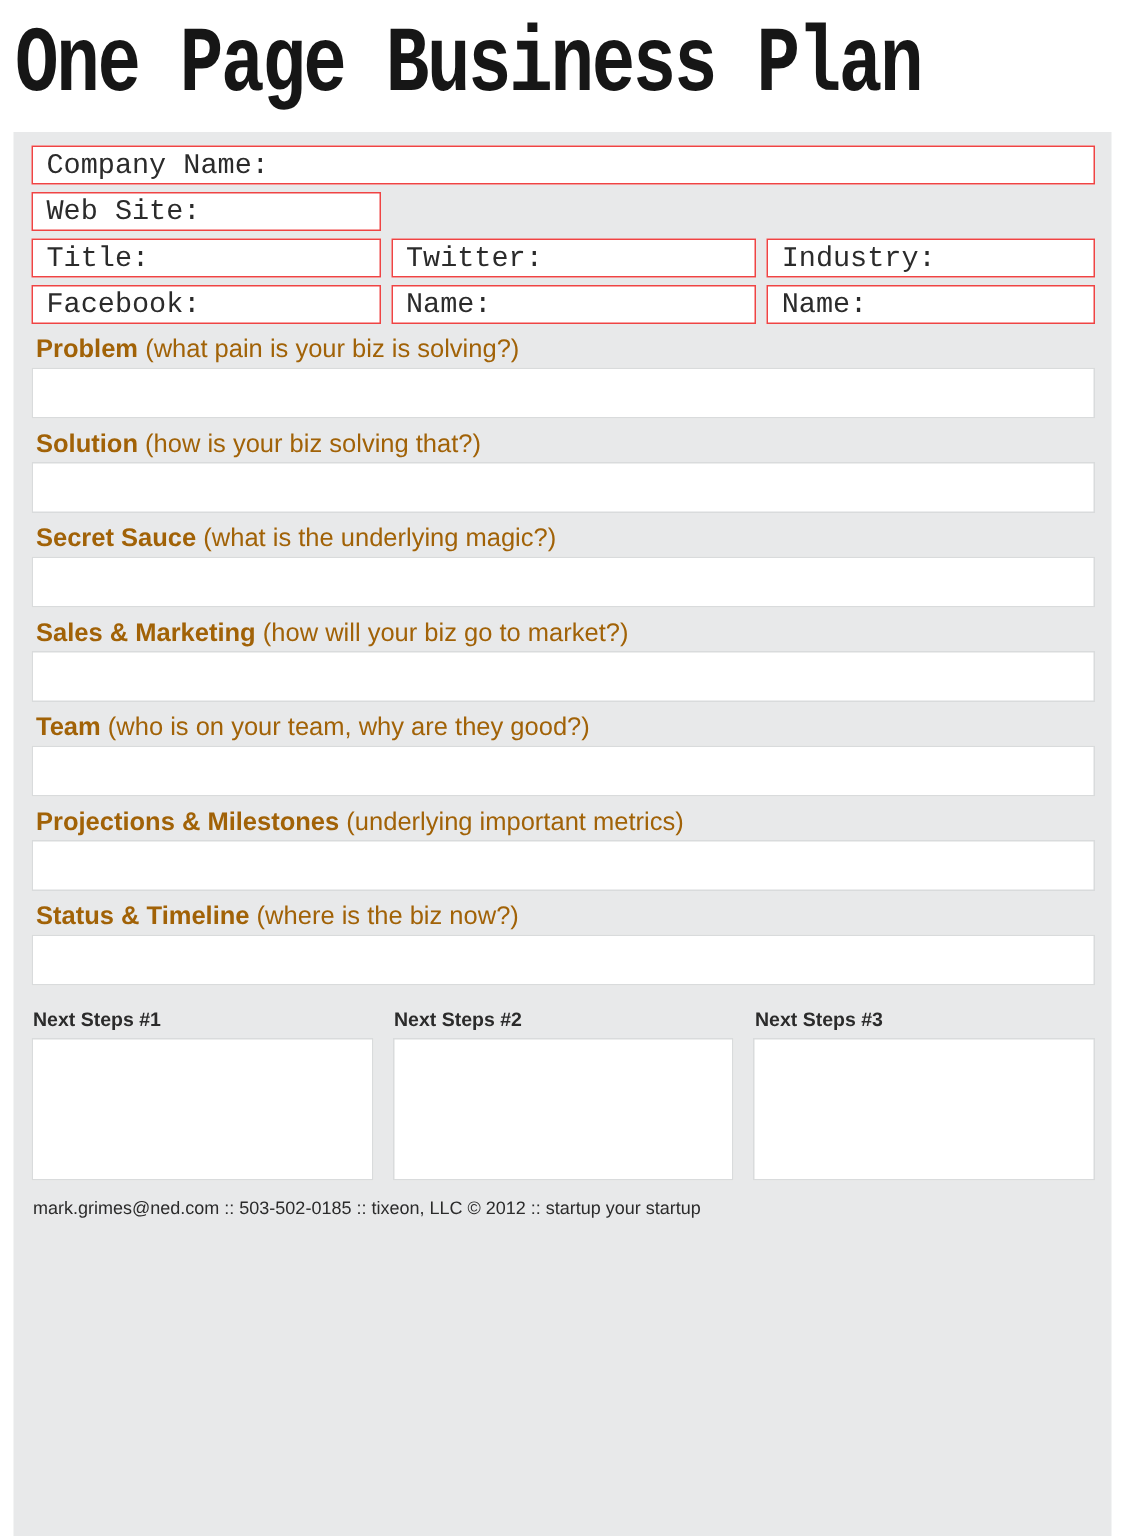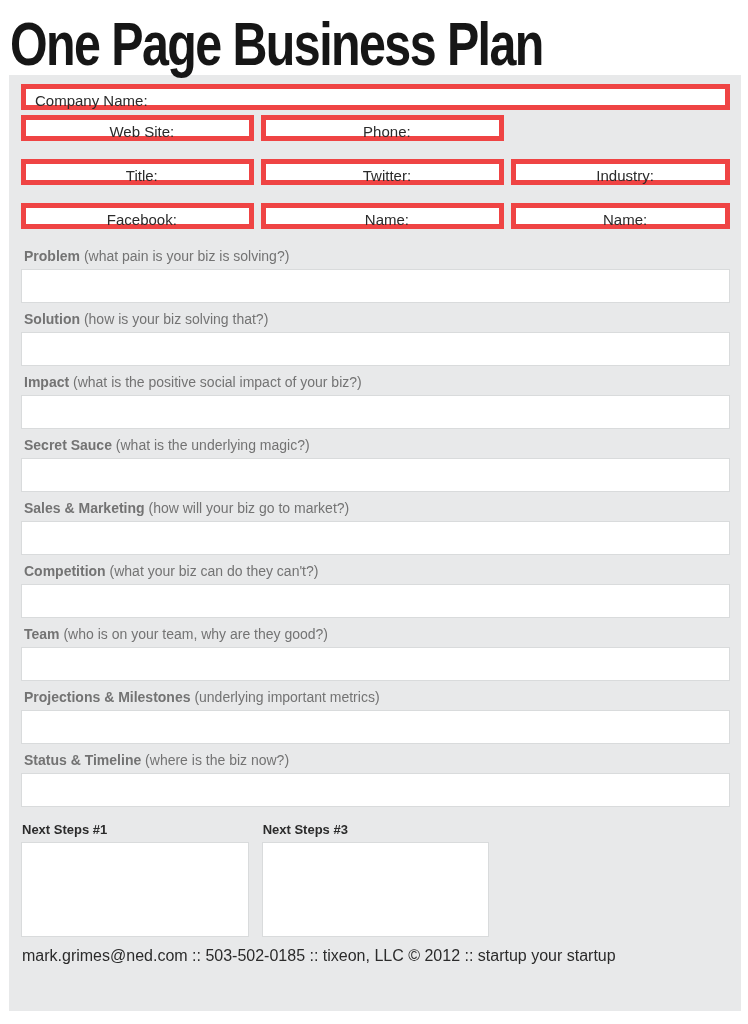--- a/index.html
+++ b/index.html
@@ -6,21 +6,21 @@
   html, body { margin: 0; padding: 0; }
   body {
     width: 748px; height: 1024px;
     background: #ffffff;
     font-family: "Liberation Sans", sans-serif;
     color: #2b2b2b;
     overflow: hidden;
   }
   .page { position: relative; width: 748px; height: 1024px; }
 
-  .title-wrap { height: 75px; padding: 16px 0 0 10px; overflow: visible; }
+  .title-wrap { height: 88px; padding: 16px 0 0 10px; overflow: visible; font-family: Liberation Mono, monospace; }
   .page-title {
     margin: 0;
     font-size: 62px;
     line-height: 56px;
     font-weight: 700;
     letter-spacing: -2px;
     color: #161616;
     white-space: nowrap;
     transform: scaleX(0.78);
     transform-origin: 0 50%;
@@ -29,43 +29,43 @@
   .panel {
     margin-left: 9px;
     width: 732px;
     height: 936px;
     background: #e8e9ea;
     padding: 9px 11px 0 12px;
   }
 
   .field {
     background: #ffffff;
-    border: 5px solid #ef4444;
+    border: 1px solid #ef4444;
     height: 26px;
     line-height: 24px;
     padding-left: 9px;
-    font-size: 15px;
+    font-size: 19px;
     color: #2b2b2b;
+    font-family: Liberation Mono, monospace;
   }
   .field-full { margin-bottom: 5px; }
   .field-row {
     display: grid;
     grid-template-columns: 236fr 247fr 222fr;
     gap: 7px;
-    margin-bottom: 18px;
-    text-align: center;
+    margin-bottom: 5px;
   }
 
   .section { margin-top: 7px; }
   .section-label {
-    font-size: 14px;
+    font-size: 17px;
     line-height: 19px;
     margin-bottom: 3px;
     padding-left: 3px;
-    color: #737373;
+    color: #a16207;
   }
   .section-label b { font-weight: 700; }
   .section-box {
     background: #ffffff;
     border: 1px solid #d9dbdc;
     height: 34px;
   }
 
   .next-steps {
     display: grid;
@@ -81,21 +81,21 @@
     padding-left: 1px;
   }
   .next-step-box {
     background: #ffffff;
     border: 1px solid #d9dbdc;
     height: 95px;
   }
 
   .footer-line {
     margin-top: 10px;
-    font-size: 16px;
+    font-size: 12px;
     line-height: 17px;
     padding-left: 1px;
     color: #2b2b2b;
   }
 </style>
 </head>
 <body>
 
 <div class="page">
 
@@ -106,23 +106,20 @@
   <div class="panel">
 
     <div class="field field-full">
       <span>Company Name:</span>
     </div>
 
     <div class="field-row">
       <div class="field">
         <span>Web Site:</span>
       </div>
-      <div class="field">
-        <span>Phone:</span>
-      </div>
     </div>
 
     <div class="field-row">
       <div class="field">
         <span>Title:</span>
       </div>
       <div class="field">
         <span>Twitter:</span>
       </div>
       <div class="field">
@@ -151,52 +148,38 @@
     </div>
 
     <div class="section">
       <div class="section-label">
         <b>Solution</b>
         <span>(how is your biz solving that?)</span>
       </div>
       <div class="section-box"></div>
     </div>
 
-    <div class="section">
-      <div class="section-label">
-        <b>Impact</b>
-        <span>(what is the positive social impact of your biz?)</span>
-      </div>
-      <div class="section-box"></div>
-    </div>
 
 
     <div class="section">
       <div class="section-label">
         <b>Secret Sauce</b>
         <span>(what is the underlying magic?)</span>
       </div>
       <div class="section-box"></div>
     </div>
 
     <div class="section">
       <div class="section-label">
         <b>Sales &amp; Marketing</b>
         <span>(how will your biz go to market?)</span>
       </div>
       <div class="section-box"></div>
     </div>
 
-    <div class="section">
-      <div class="section-label">
-        <b>Competition</b>
-        <span>(what your biz can do they can't?)</span>
-      </div>
-      <div class="section-box"></div>
-    </div>
 
     <div class="section">
       <div class="section-label">
         <b>Team</b>
         <span>(who is on your team, why are they good?)</span>
       </div>
       <div class="section-box"></div>
     </div>
 
     <div class="section">
@@ -214,20 +197,24 @@
       </div>
       <div class="section-box"></div>
     </div>
 
     <div class="next-steps">
       <div>
         <div class="next-step-label">Next Steps #1</div>
         <div class="next-step-box"></div>
       </div>
       <div>
+        <div class="next-step-label">Next Steps #2</div>
+        <div class="next-step-box"></div>
+      </div>
+      <div>
         <div class="next-step-label">Next Steps #3</div>
         <div class="next-step-box"></div>
       </div>
     </div>
 
     <div class="footer-line">mark.grimes@ned.com :: 503-502-0185 :: tixeon, LLC © 2012 :: startup your startup</div>
 
   </div>
 </div>
 

